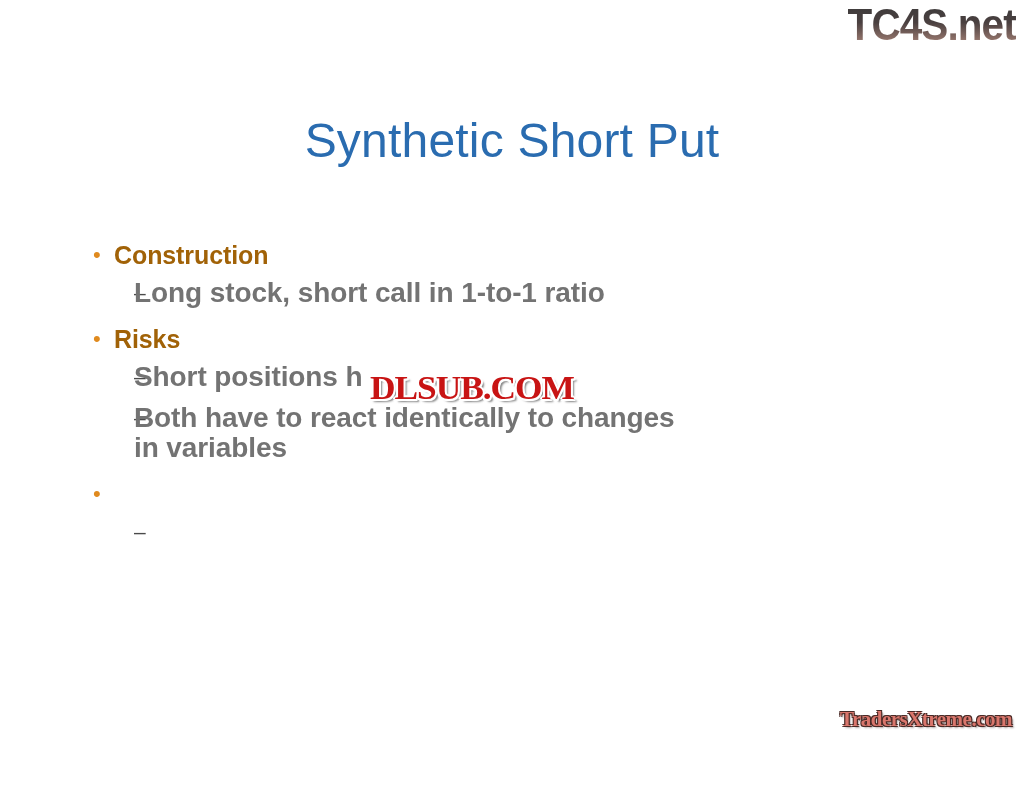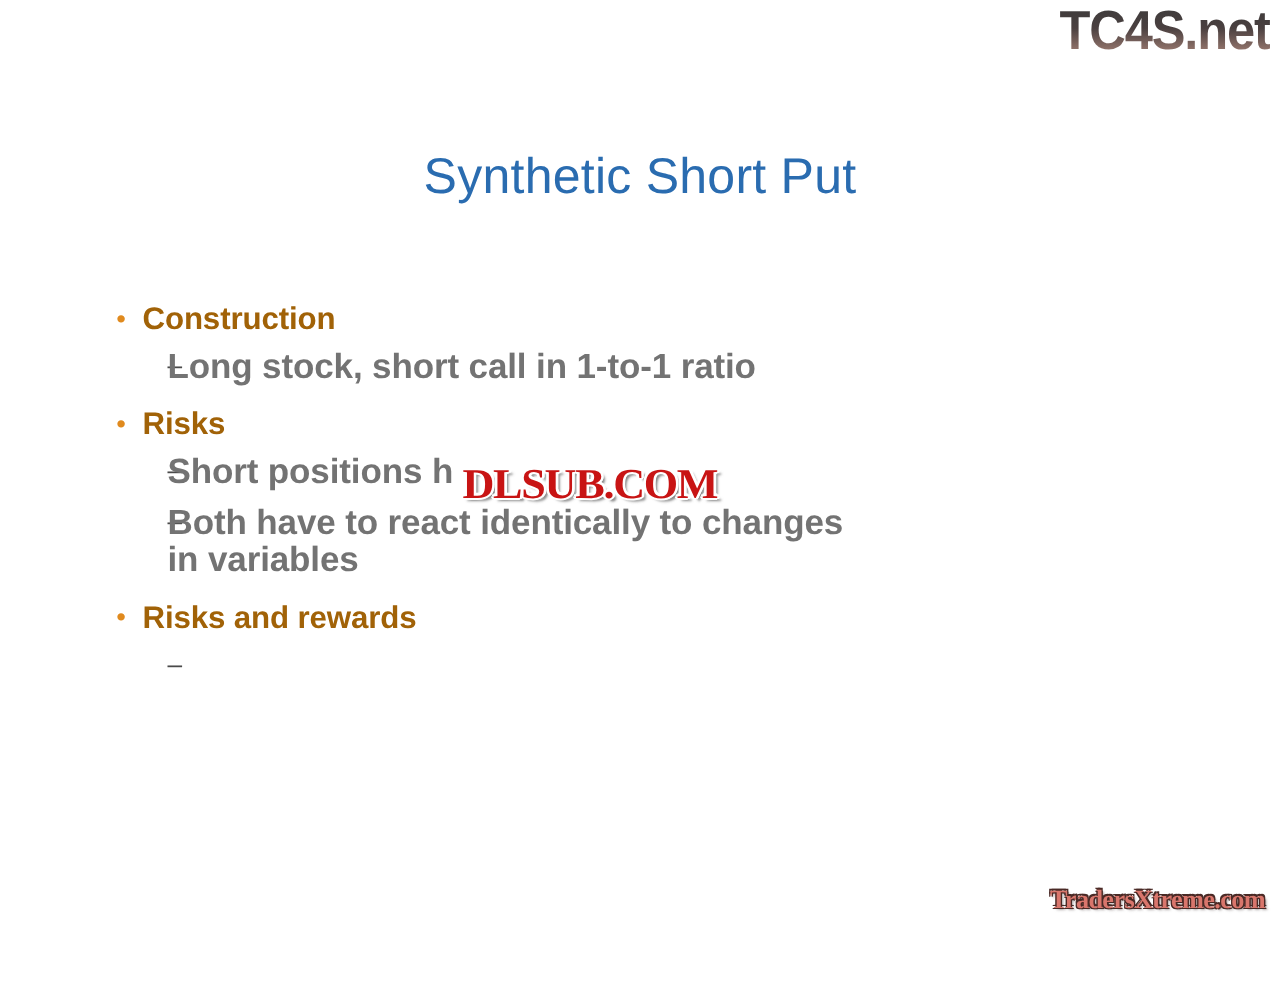--- a/index.html
+++ b/index.html
@@ -42,21 +42,21 @@
   }
 
   
   #slide-title {
     position: absolute;
     left: 0;
     right: 0;
     top: 112px;
     text-align: center;
     color: #2a6cb0;
-    font-size: 40px;
+    font-size: 48px;
     line-height: 58px;
     font-weight: normal;
     letter-spacing: 0.2px;
     margin: 0;
     font-family: "Liberation Sans", sans-serif;
   }
 
   
   #content {
     position: absolute;
@@ -212,21 +212,20 @@
           <li class="sub">
             <span class="dash">–</span>
             <span class="sub-text">Both have to react identically to changes in variables</span>
           </li>
         </ul>
       </li>
 
       <li class="topic">
         <div class="topic-row">
           <span class="bullet-dot">•</span>
-          <span class="topic-label">Risks and rewards</span>
         </div>
         <ul class="lvl2">
           <li class="sub">
             <span class="dash">–</span>
           </li>
         </ul>
       </li>
 
     </ul>
   </div>

